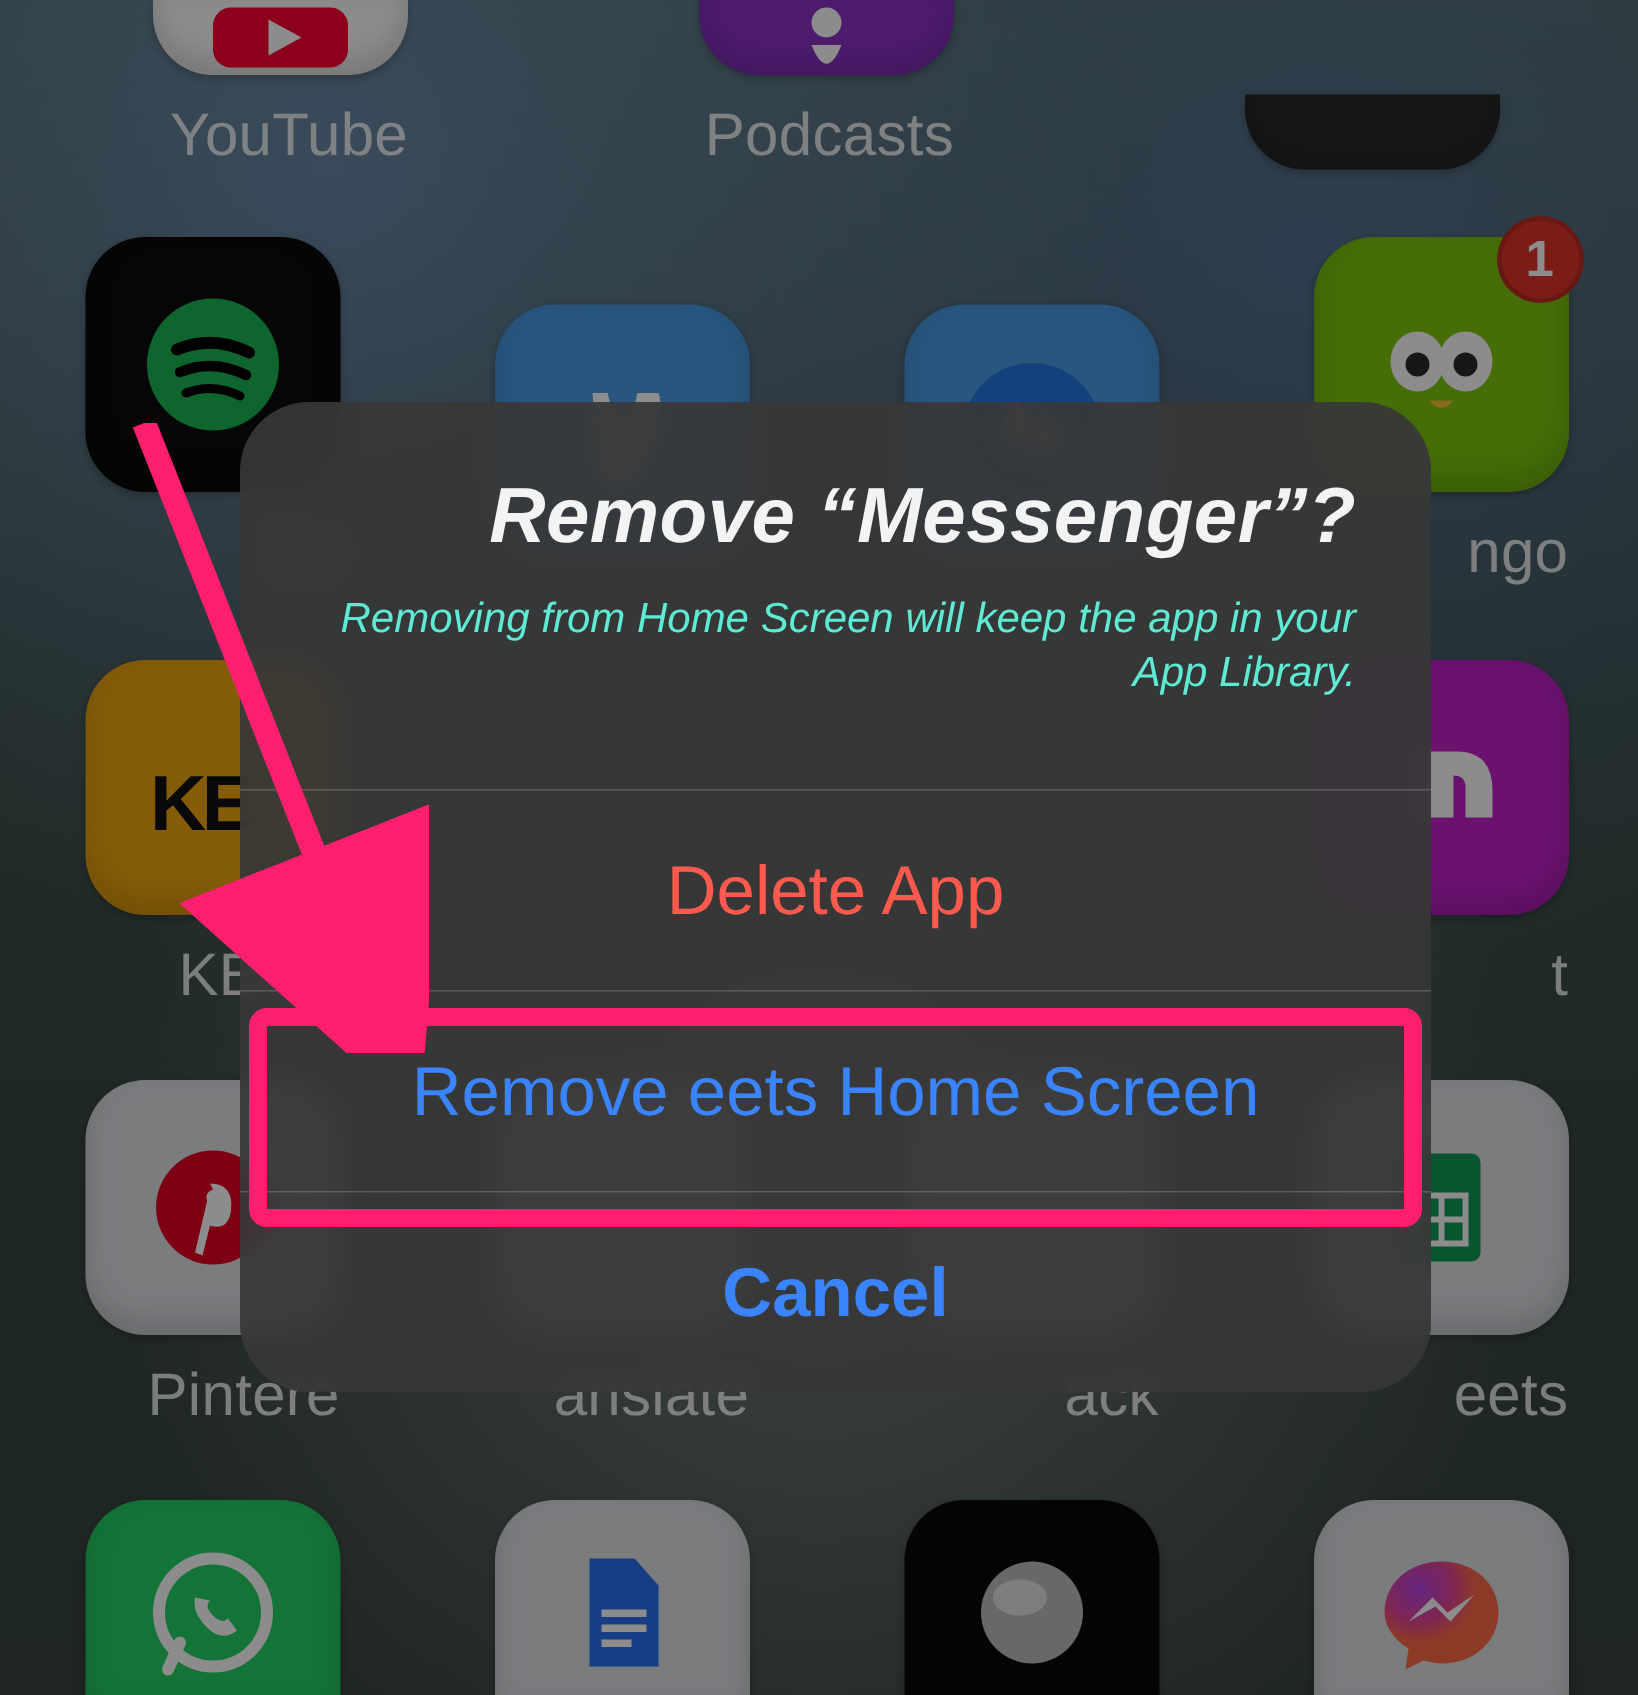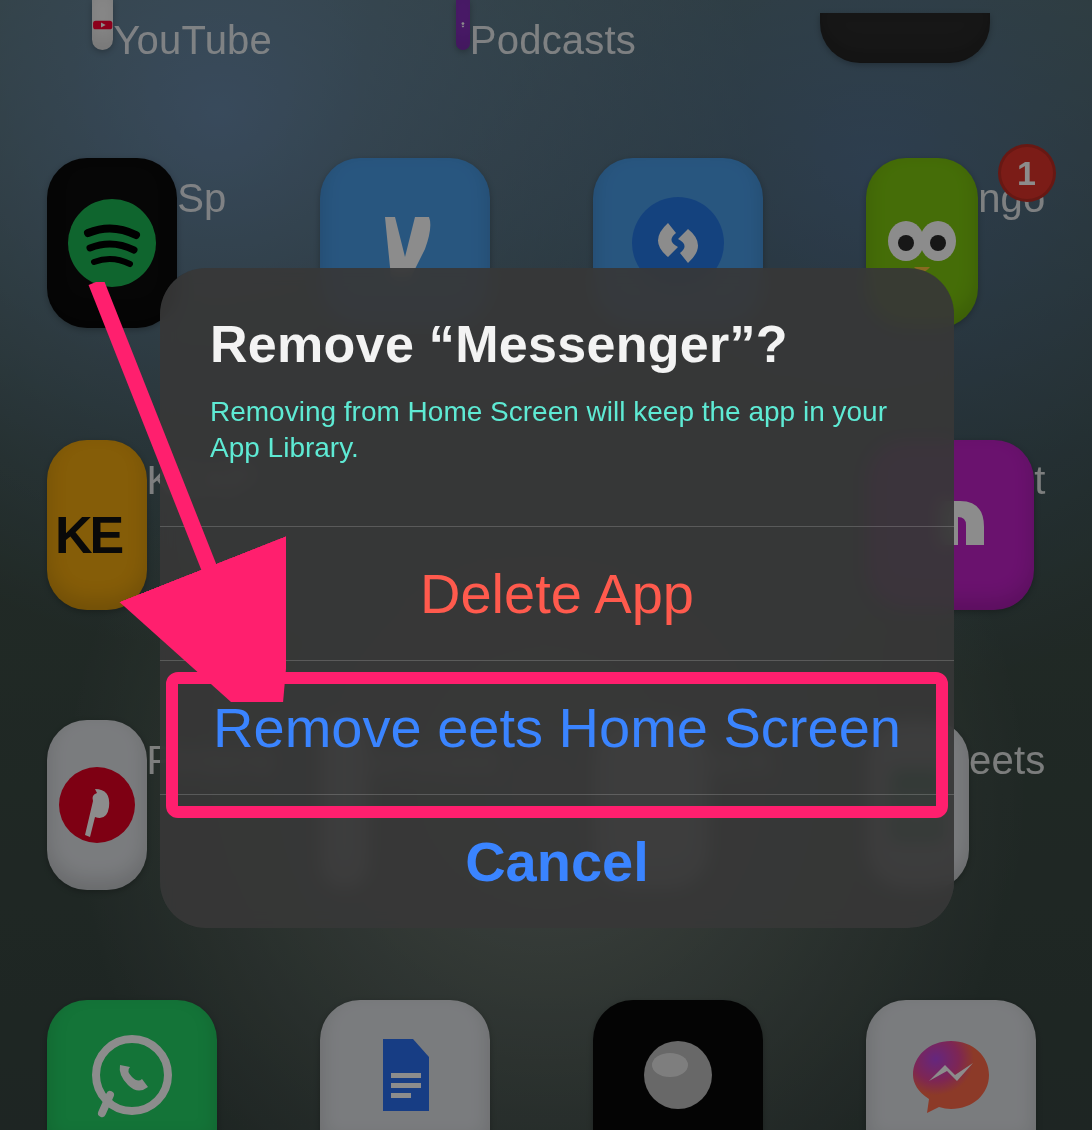--- a/index.html
+++ b/index.html
@@ -11,21 +11,21 @@
       background:
         radial-gradient(circle at 20% 10%, rgba(120,160,220,0.6), transparent 40%),
         radial-gradient(circle at 80% 15%, rgba(90,130,200,0.5), transparent 40%),
         radial-gradient(circle at 50% 70%, rgba(220,220,210,0.35), transparent 50%),
         linear-gradient(180deg, #546a60 0%, #3d4e46 40%, #374440 100%);
     }
     .dim-layer { position:absolute; inset:0; background: rgba(0,0,0,0.45); }
     
     .row { position:absolute; left:0; right:0; display:flex; justify-content:space-around; align-items:flex-end; }
     
-    .appwrap { position:relative; width:180px; display:flex; flex-direction:row; align-items:flex-start; }
+    .appwrap { position:relative; width:180px; display:flex; flex-direction:column; align-items:flex-end; }
     .tile { width:170px; height:170px; border-radius:40px; display:flex; align-items:center; justify-content:center; box-shadow: inset 0 -10px 20px rgba(0,0,0,0.15), 0 2px 6px rgba(0,0,0,0.25); }
     .tile svg { width:100px; height:100px; }
     .label { margin-top:18px; color:rgba(255,255,255,0.85); font-size:40px; font-weight:500; letter-spacing:0.2px; text-align:center; white-space:nowrap; }
     .badge { position:absolute; top:-14px; right:-10px; min-width:58px; height:58px; border-radius:29px; background:#e0342a; color:#fff; font-size:34px; font-weight:600; display:flex; align-items:center; justify-content:center; border:3px solid rgba(0,0,0,0.15); }
     
     .topcut .tile { height:50px; border-radius: 0 0 40px 40px; overflow:hidden; }
 
     
     .bg-white { background:#ffffff; }
     .bg-black { background:#0b0b0b; }
@@ -41,25 +41,25 @@
     .bg-deepdark { background:#090909; }
 
     
     .dialog {
       position:absolute; left:160px; top:268px; width:794px;
       background: rgba(55,55,55,0.92);
       border-radius:46px;
       overflow:hidden;
       backdrop-filter: blur(8px);
     }
-    .dlg-head { padding:46px 50px 60px 50px; text-align:left; }
+    .dlg-head { padding:46px 50px 60px 50px; text-align:right;font-style:italic; }
     .dlg-title { color:#f3f3f3; font-size:52px; font-weight:700; letter-spacing:0.3px; margin-bottom:20px; }
     .dlg-msg { color:#5eead4; font-size:28px; font-weight:400; line-height:1.28; }
     .dlg-sep { height:1px; background:rgba(255,255,255,0.18); }
-    .dlg-btn { height:133px; display:flex; align-items:center; justify-content:center; font-size:56px; font-weight:500; cursor:pointer; }
+    .dlg-btn { height:133px; display:flex; align-items:center; justify-content:center; font-size:46px; font-weight:500; cursor:pointer; }
     .btn-destructive { color:#ff5a4d; }
     .btn-default { color:#3a84ff; }
     .btn-bold { font-weight:700; }
 
     
     .arrow { position:absolute; left:86px; top:282px; pointer-events:none; }
     .highlight-box {
       position:absolute; left:166px; top:672px; width:782px; height:146px;
       border:12px solid #ff1f6e; border-radius:12px; pointer-events:none;
     }

